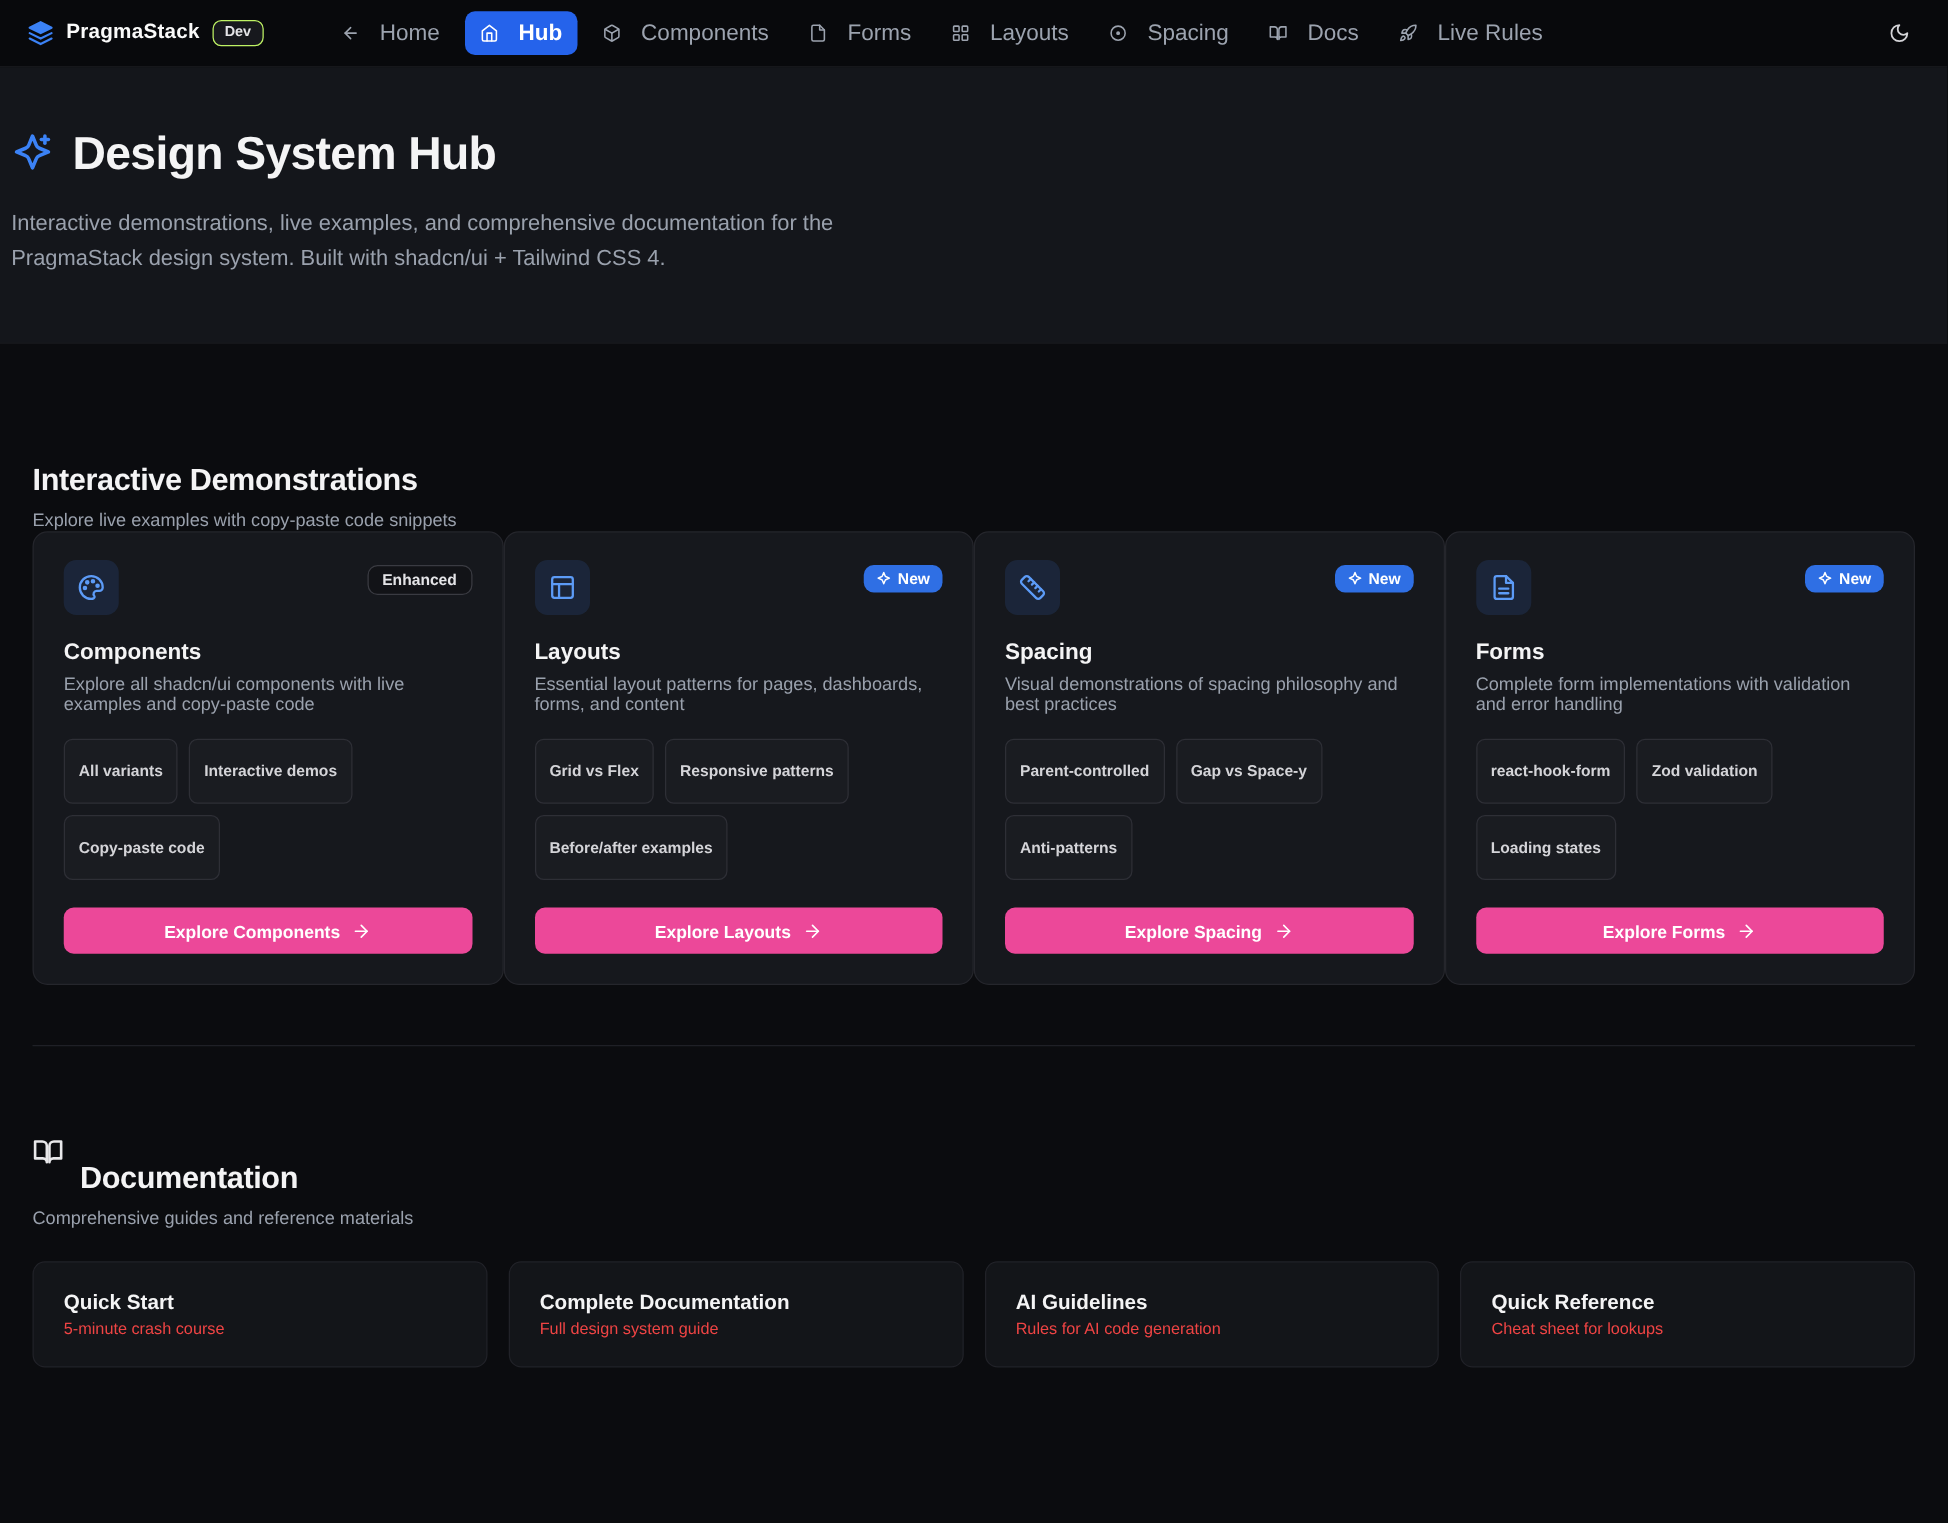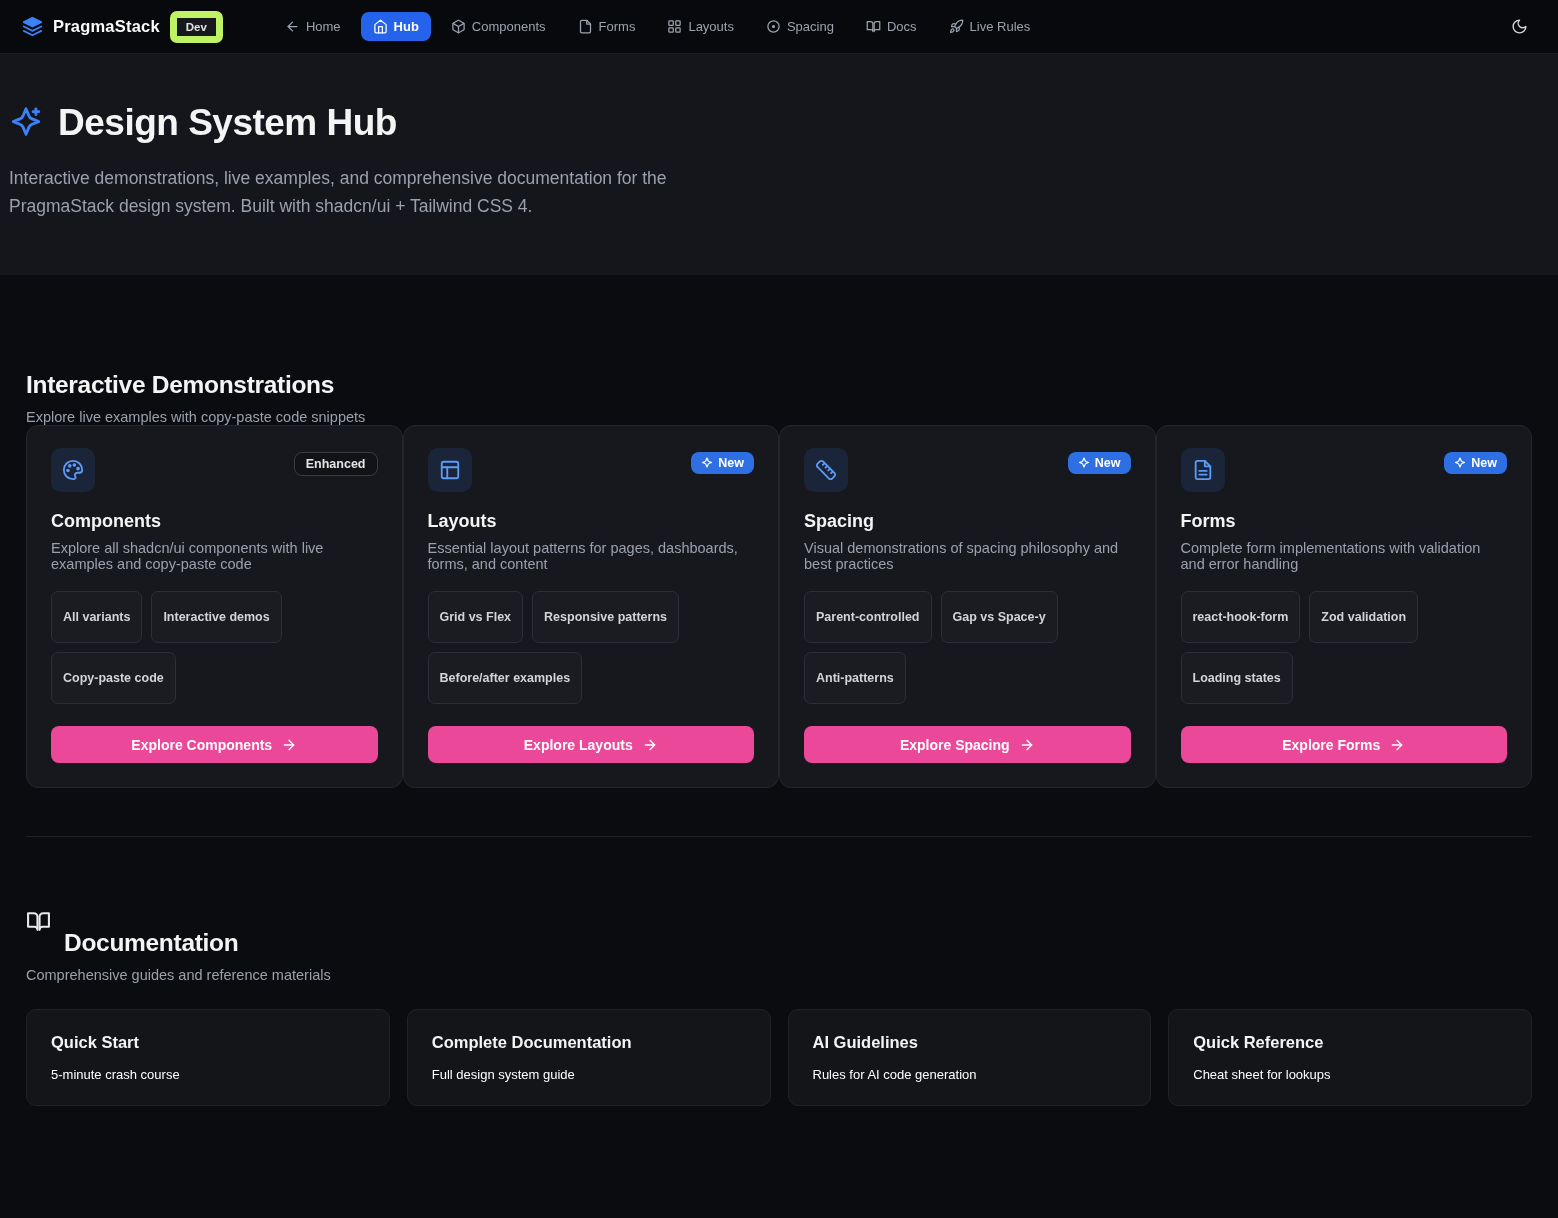--- a/index.html
+++ b/index.html
@@ -14,33 +14,33 @@
   svg { display: block; }
 
   
   .navbar {
     height: 54px;
     background: #08090c;
     border-bottom: 1px solid #1b1c21;
     display: flex; align-items: center;
     padding: 0 22px;
   }
-  .brand-group { display: flex; align-items: center; gap: 10px; }
+  .brand-group { display: flex; gap: 10px; }
   .logo-icon { color: #3b82f6; }
   .logo-icon svg { width: 21px; height: 21px; }
   .brand { font-size: 16.5px; font-weight: 700; color: #fafafa; letter-spacing: .2px; }
   .dev-badge {
     font-size: 11.5px; font-weight: 700; color: #e4e4e7;
-    border: 7px solid #bef264; background: #17181d;
+    border: 1px solid #bef264; background: #17181d;
     padding: 3px 9px; border-radius: 7px;
   }
   .nav-items { display: flex; align-items: center; gap: 8px; margin-left: 50px; }
   .nav-item {
-    display: flex; align-items: center; gap: 6px;
-    color: #9ca3af; font-size: 13px; font-weight: 400;
+    display: flex; align-items: center; gap: 16px;
+    color: #9ca3af; font-size: 18px; font-weight: 400;
     padding: 7px 12px; border-radius: 8px; cursor: pointer;
     background: transparent; border: none;
     font-family: inherit;
   }
   .nav-item svg { width: 15px; height: 15px; }
   .nav-item.active { background: #2563eb; color: #ffffff; font-weight: 600; }
   .navbar-right { margin-left: auto; }
   .theme-toggle {
     background: none; border: none; color: #d4d4d8; cursor: pointer;
     padding: 8px; display: flex;
@@ -112,21 +112,21 @@
   .docs-title-row svg { width: 25px; height: 25px; }
   .doc-grid {
     display: grid; grid-template-columns: repeat(4, 1fr); gap: 17px;
     margin-top: 26px;
   }
   .doc-card {
     background: #131519; border: 1px solid #212228; border-radius: 10px;
     padding: 23px 24px; cursor: pointer;
   }
   .doc-title { font-size: 16.5px; font-weight: 700; color: #f4f4f5; }
-  .doc-desc { margin-top: 15px; font-size: 13px; color: #ffffff; }
+  .doc-desc { margin-top: 3px; font-size: 13px; color: #ef4444; }
 </style>
 </head>
 <body>
 
 <header class="navbar">
   <div class="brand-group">
     <span class="logo-icon">
       <svg viewBox="0 0 24 24" fill="none" stroke="currentColor" stroke-width="2" stroke-linecap="round" stroke-linejoin="round">
           <path d="M12 2 2 7l10 5 10-5-10-5z" fill="currentColor"></path>
           <path d="m2 12 10 5 10-5"></path>

